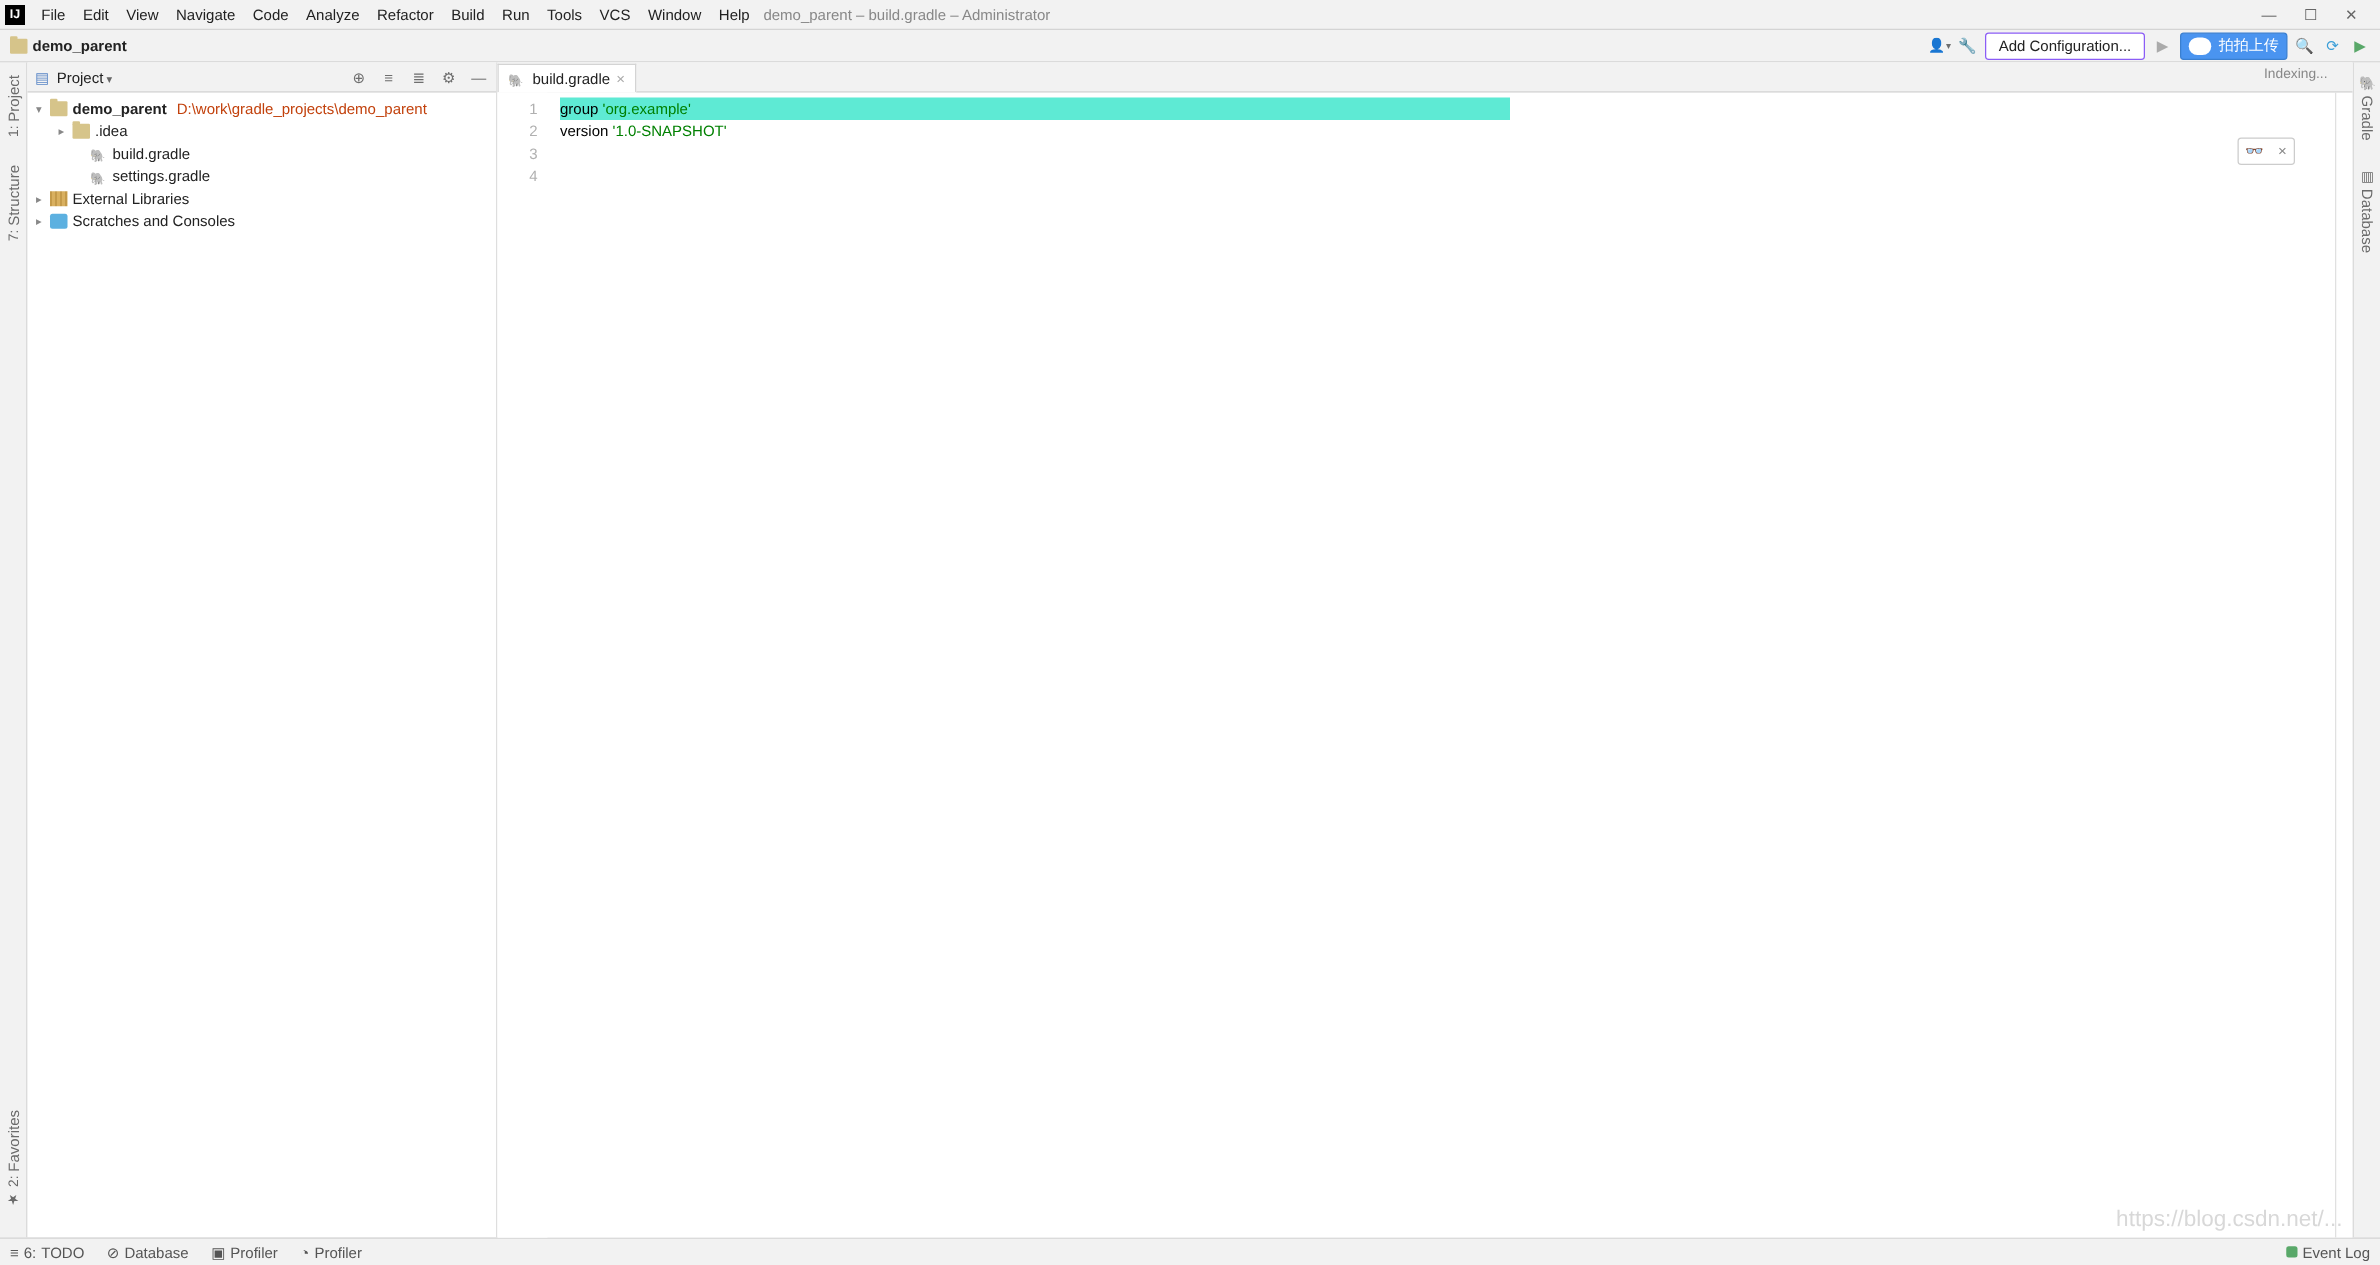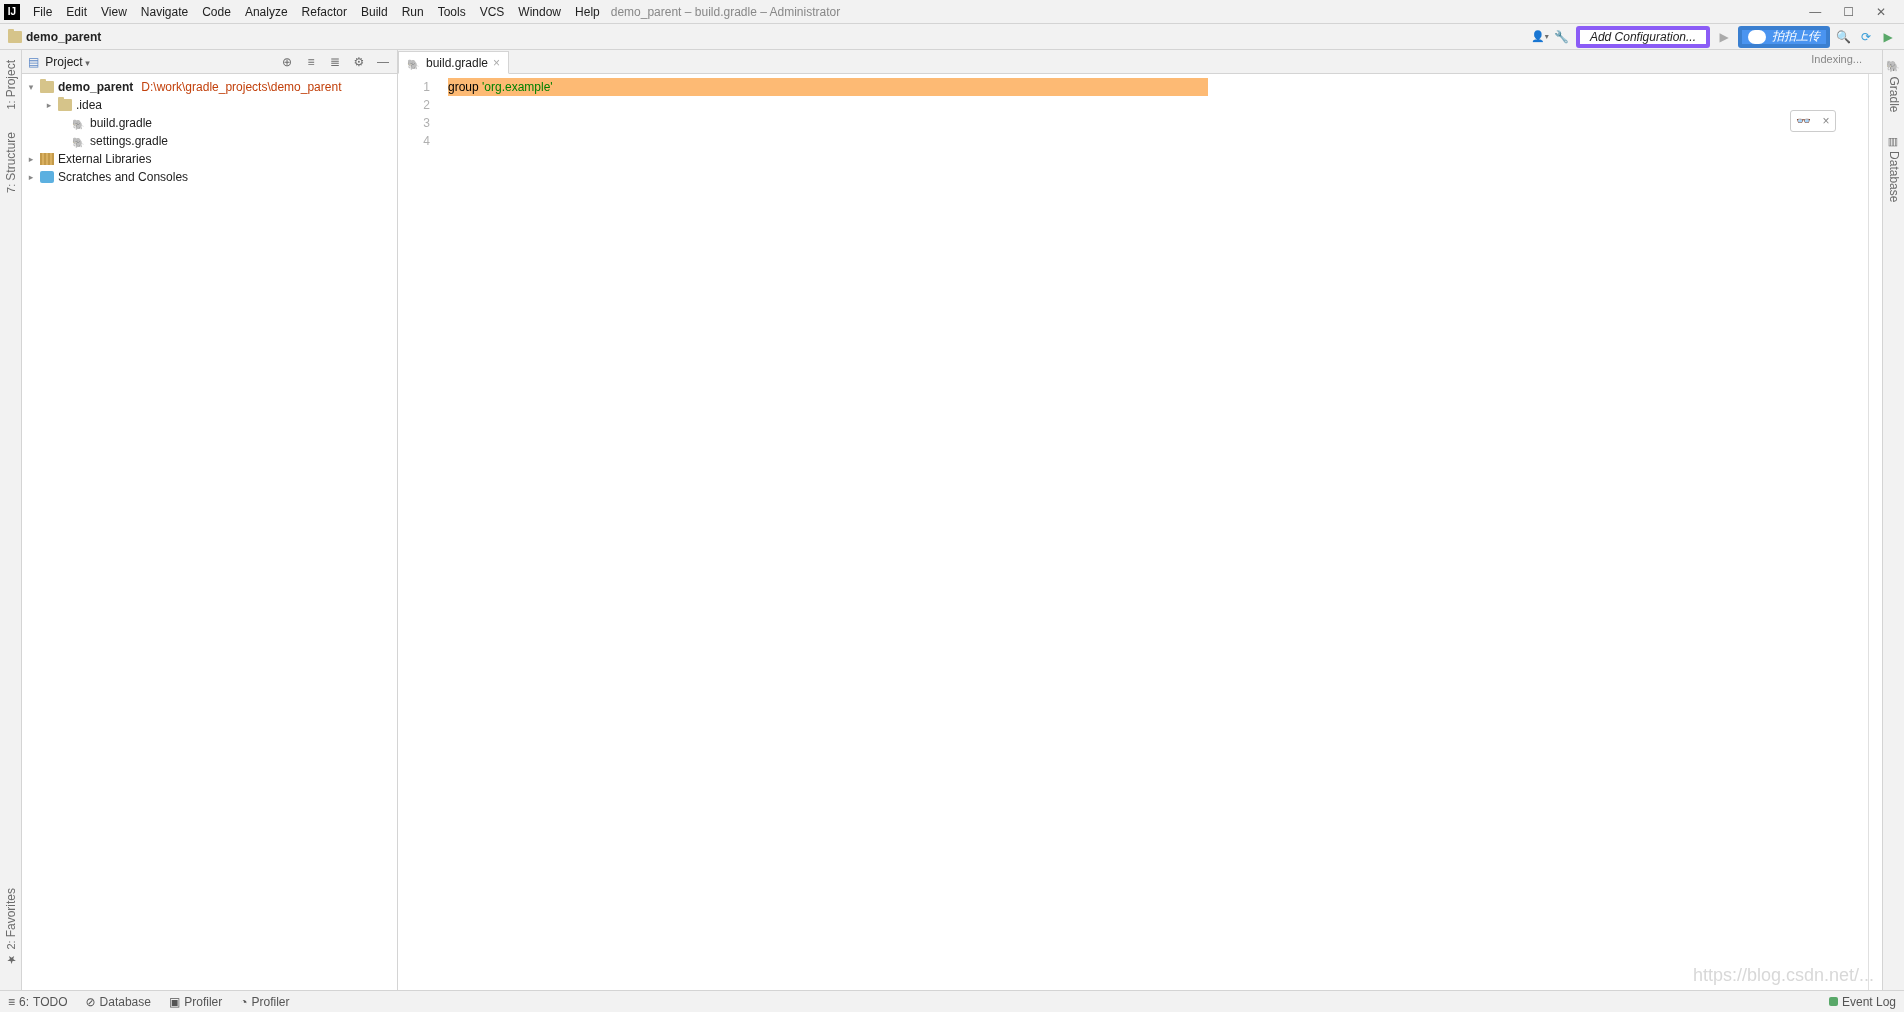--- a/index.html
+++ b/index.html
@@ -9,21 +9,21 @@
 .menubar .mi { padding:0 7px; cursor:pointer; }
 .menubar .title { margin-left:4px; color:#888; }
 .win-ctrl { margin-left:auto; display:flex; gap:22px; padding-right:14px; color:#666;}
 .win-ctrl span { cursor:pointer; }
 
 .navbar { height:26px; background:#f2f2f2; border-bottom:1px solid #d4d4d4; display:flex; align-items:center; padding:0 8px; }
 .navbar .crumb { display:flex; align-items:center; gap:4px; font-weight:bold;}
 .folder-ico { width:14px; height:12px; background:#d6c48a; border-radius:1px; position:relative; display:inline-block; }
 .folder-ico::before{content:"";position:absolute;top:-2px;left:0;width:6px;height:3px;background:#d6c48a;border-radius:1px 1px 0 0;}
 .navbar .right { margin-left:auto; display:flex; align-items:center; gap:6px; }
-.btn { background:#fff; border:4px solid #8b5cf6; padding:2px 10px; height:22px; display:flex; align-items:center; cursor:pointer; border-radius:3px;font-style:italic;}
+.btn { background:#fff; border:1px solid #8b5cf6; padding:2px 10px; height:22px; display:flex; align-items:center; cursor:pointer; border-radius:3px;}
 .btn.blue { background:#4a94f0; border-color:#3a7fd0; color:#fff; padding:2px 6px; gap:6px;}
 .cloud-ico{width:18px;height:14px;background:#fff;border-radius:7px;position:relative;display:inline-block;}
 .ico16 { width:16px; height:16px; display:inline-flex; align-items:center; justify-content:center; color:#6e6e6e; cursor:pointer;}
 .ico16.green{color:#59a869;}
 .ico16.grey{color:#aaa;}
 .hammer-ico::before{content:"🔧";font-size:12px;}
 .search-ico::before{content:"🔍";font-size:12px;}
 .user-ico::before{content:"👤";font-size:11px;}
 
 .workrow { flex:1; display:flex; min-height:0; }
@@ -48,21 +48,21 @@
 
 .editor { flex:1; display:flex; flex-direction:column; background:#fff; position:relative;}
 .tabs { height:24px; background:#f2f2f2; border-bottom:1px solid #d4d4d4; display:flex; align-items:flex-end;}
 .tab { height:23px; background:#fff; border:1px solid #d4d4d4; border-bottom:1px solid #fff; padding:0 8px; display:flex; align-items:center; gap:5px; margin-left:0; position:relative; top:1px;}
 .tab .close{color:#aaa; font-size:12px; cursor:pointer;}
 .ed-body{ flex:1; display:flex; font-family:"Consolas","JetBrains Mono",monospace; font-size:13px; position:relative;}
 .lnums{ width:40px; text-align:right; color:#b0b0b0; padding:4px 8px 0 0; user-select:none; background:#fff; border-right:0;}
 .lnums div{height:18px;line-height:18px;}
 .code{ padding:4px 0 0 10px; }
 .code div{height:18px;line-height:18px;white-space:pre;}
-.code .hl{ background:#fdba74; display:inline-block; width:760px;}
+.code .hl{ background:#5eead4; display:inline-block; width:760px;}
 .kw{color:#000;}
 .str{color:#008000;}
 .right-vbar{position:absolute;right:0;top:0;bottom:0;width:14px;border-left:1px solid #e0e0e0;}
 .readerbox{position:absolute;right:46px;top:36px;width:46px;height:22px;background:#fff;border:1px solid #ccc;border-radius:3px;display:flex;align-items:center;justify-content:space-around;color:#888;font-size:11px;}
 .indexing{position:absolute;right:20px;top:3px;color:#888;font-size:11px;}
 
 .statusbar{ height:22px; background:#f2f2f2; border-top:1px solid #d4d4d4; display:flex; align-items:center; padding:0 8px; gap:18px; color:#555;}
 .statusbar .item{display:flex;align-items:center;gap:4px;cursor:pointer;}
 .statusbar .right{margin-left:auto;justify-content:space-between;}
 .sq{width:9px;height:9px;display:inline-block;}
@@ -187,20 +187,21 @@
     </div>
     <div class="ed-body">
       <div class="lnums">
         <div>1</div>
         <div>2</div>
         <div>3</div>
         <div>4</div>
       </div>
       <div class="code">
         <div class="hl"><span class="kw">group </span><span class="str">'org.example'</span></div>
+        <div><span class="kw">version </span><span class="str">'1.0-SNAPSHOT'</span></div>
         <div></div>
         <div></div>
       </div>
       <div class="right-vbar"></div>
       <div class="readerbox">
           <span>👓</span>
           <span>×</span>
         </div>
     </div>
   </div>

